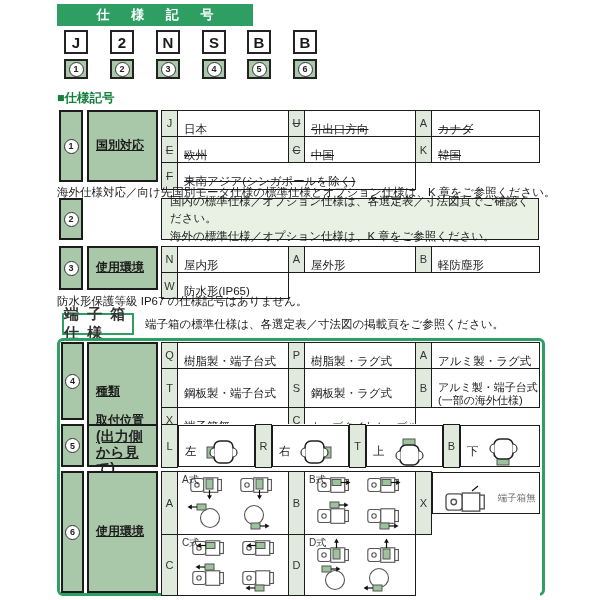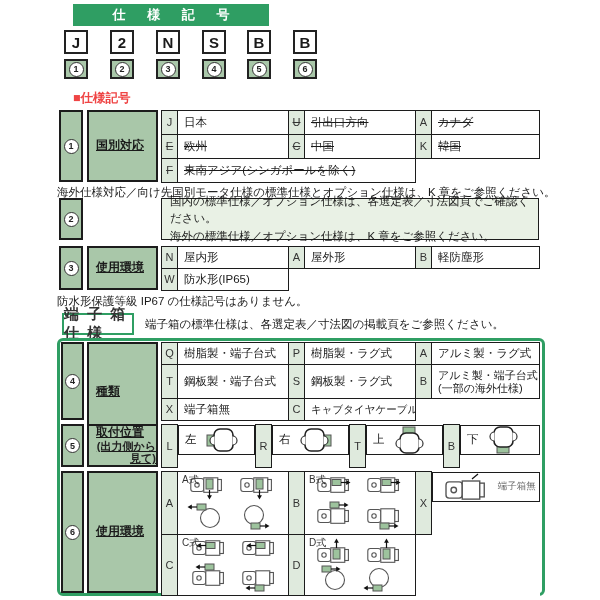--- a/index.html
+++ b/index.html
@@ -9,36 +9,36 @@
     --rowbg:#e9f1e5;
     --line:#1c1c1c;
     --gbox:#9dc39d;
   }
   html,body{margin:0;padding:0;background:#fff;}
   body{font-family:"Liberation Sans","DejaVu Sans",sans-serif;color:#1a1a1a;}
   #page{position:relative;width:600px;height:600px;background:#fff;overflow:hidden;}
   .abs{position:absolute;}
   
   .banner{background:var(--green);color:#fff;font-weight:bold;font-size:13px;
-    display:flex;align-items:center;justify-content:center;letter-spacing:9px;padding-left:9px;box-sizing:border-box;margin-left:16px;}
+    display:flex;align-items:center;justify-content:center;letter-spacing:9px;padding-left:9px;box-sizing:border-box;}
   .codebox{width:24px;height:24px;border:2px solid #222;background:#fff;
     display:flex;align-items:center;justify-content:center;font-weight:bold;font-size:15px;box-sizing:border-box;}
   .numbox{width:24px;height:20px;border:2px solid #222;background:var(--sage);
     display:flex;align-items:center;justify-content:center;box-sizing:border-box;}
   .circ{width:13px;height:13px;border-radius:50%;background:#fff;border:1px solid #333;
     font-size:9px;font-weight:bold;display:flex;align-items:center;justify-content:center;color:#222;}
-  .heading{font-size:12.5px;font-weight:bold;color:#ef4444;margin-left:16px;}
+  .heading{font-size:12.5px;font-weight:bold;color:#15803d;}
   
   .numcell{background:var(--sage);border:2px solid var(--line);display:flex;align-items:center;justify-content:center;box-sizing:border-box;}
   .catcell{background:var(--sage);border:2px solid var(--line);display:flex;flex-direction:column;justify-content:center;
     padding-left:7px;font-weight:bold;font-size:12px;box-sizing:border-box;line-height:1.15;text-decoration:underline;}
-  .catsub{font-size:11px;font-weight:bold;color:#222;text-align:right;}
+  .catsub{font-size:14px;font-weight:bold;color:#222;}
   
   table.opt{border-collapse:collapse;table-layout:fixed;background:#fff;}
-  table.opt td{border:1.5px solid var(--line);font-size:11.5px;padding:0 0 0 6px;overflow:hidden;white-space:nowrap;line-height:1.15;}
+  table.opt td{border:1.5px solid var(--line);font-size:11.5px;padding:12px 0 0 6px;overflow:hidden;white-space:nowrap;line-height:1.15;}
   table.opt td.code{background:var(--pale);text-align:center;padding:0;font-size:11px;color:#333;}
   table.opt td.filler{border:none;background:#fff;}
   .struck{text-decoration:line-through;}
   .note{font-size:11.5px;color:#1a1a1a;}
   .vcell{background:var(--rowbg);border:1.5px solid var(--line);box-sizing:border-box;
     font-size:11.5px;display:flex;flex-direction:column;justify-content:center;padding-left:8px;line-height:1.5;}
   
   .tlabel{border:2px solid var(--green);background:#fff;color:#333;font-size:15px;font-weight:bold;
     display:flex;align-items:center;justify-content:center;letter-spacing:2px;box-sizing:border-box;}
   

